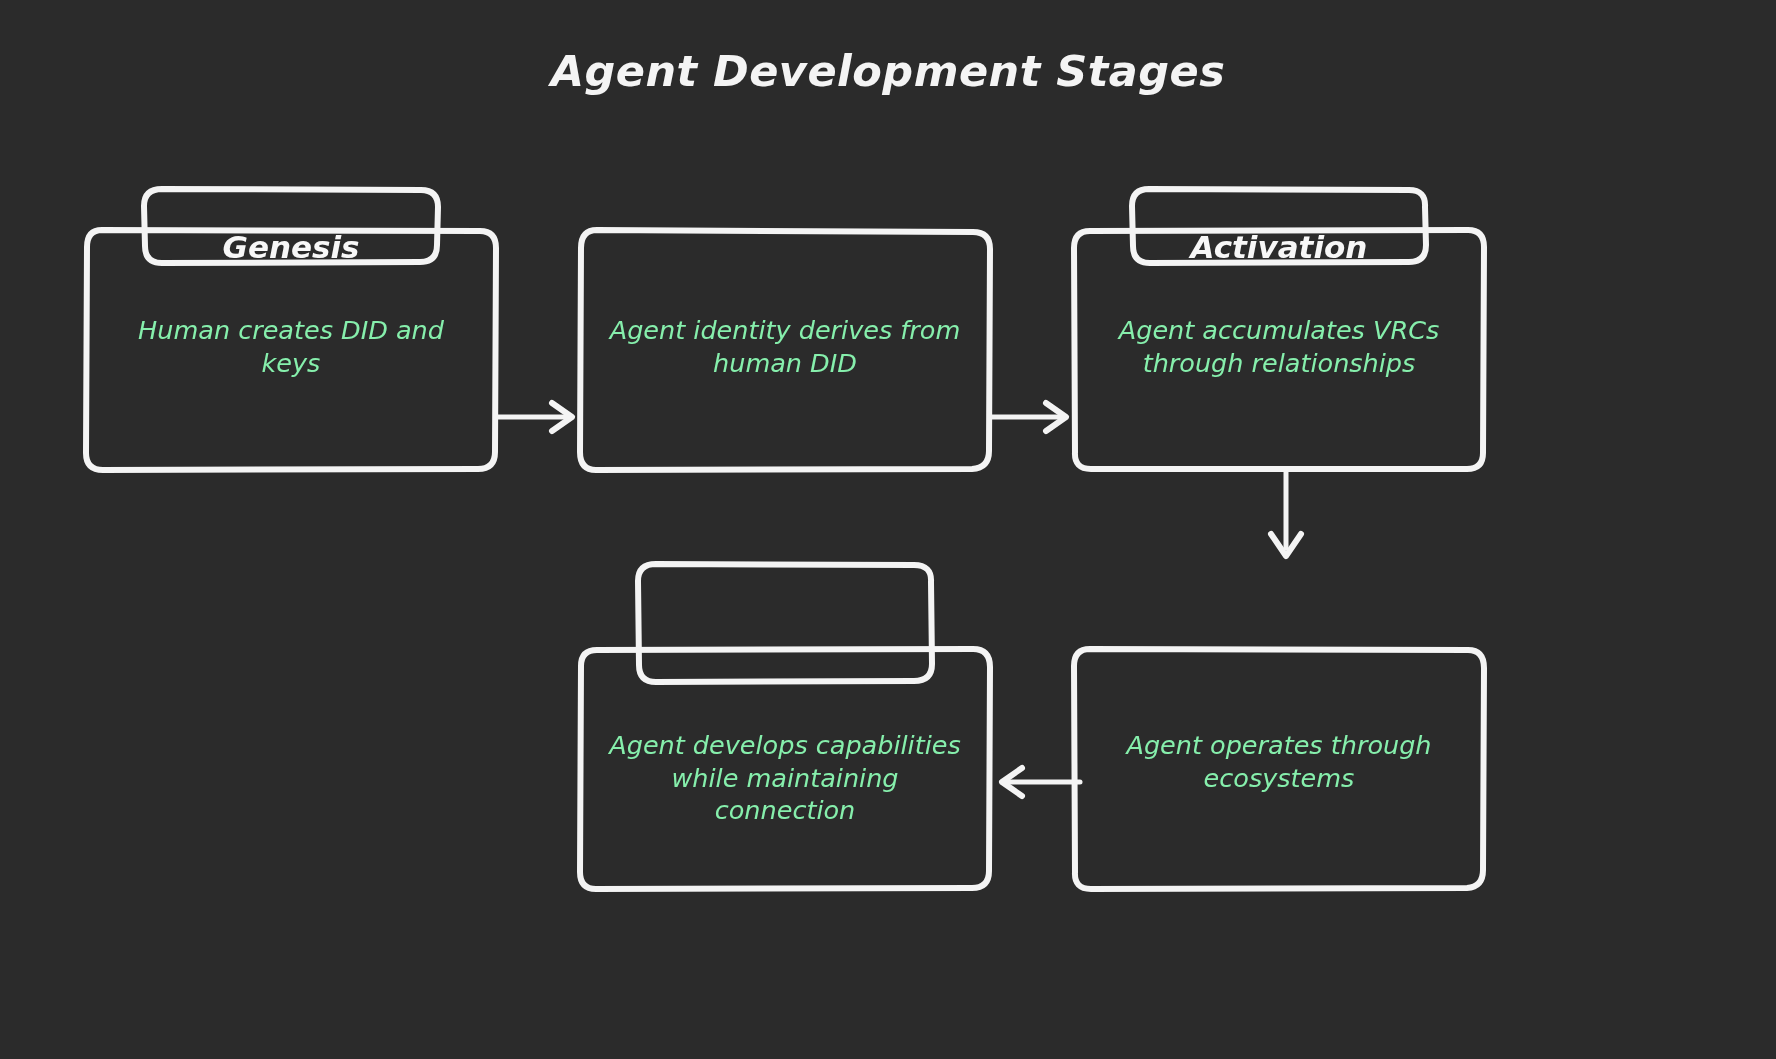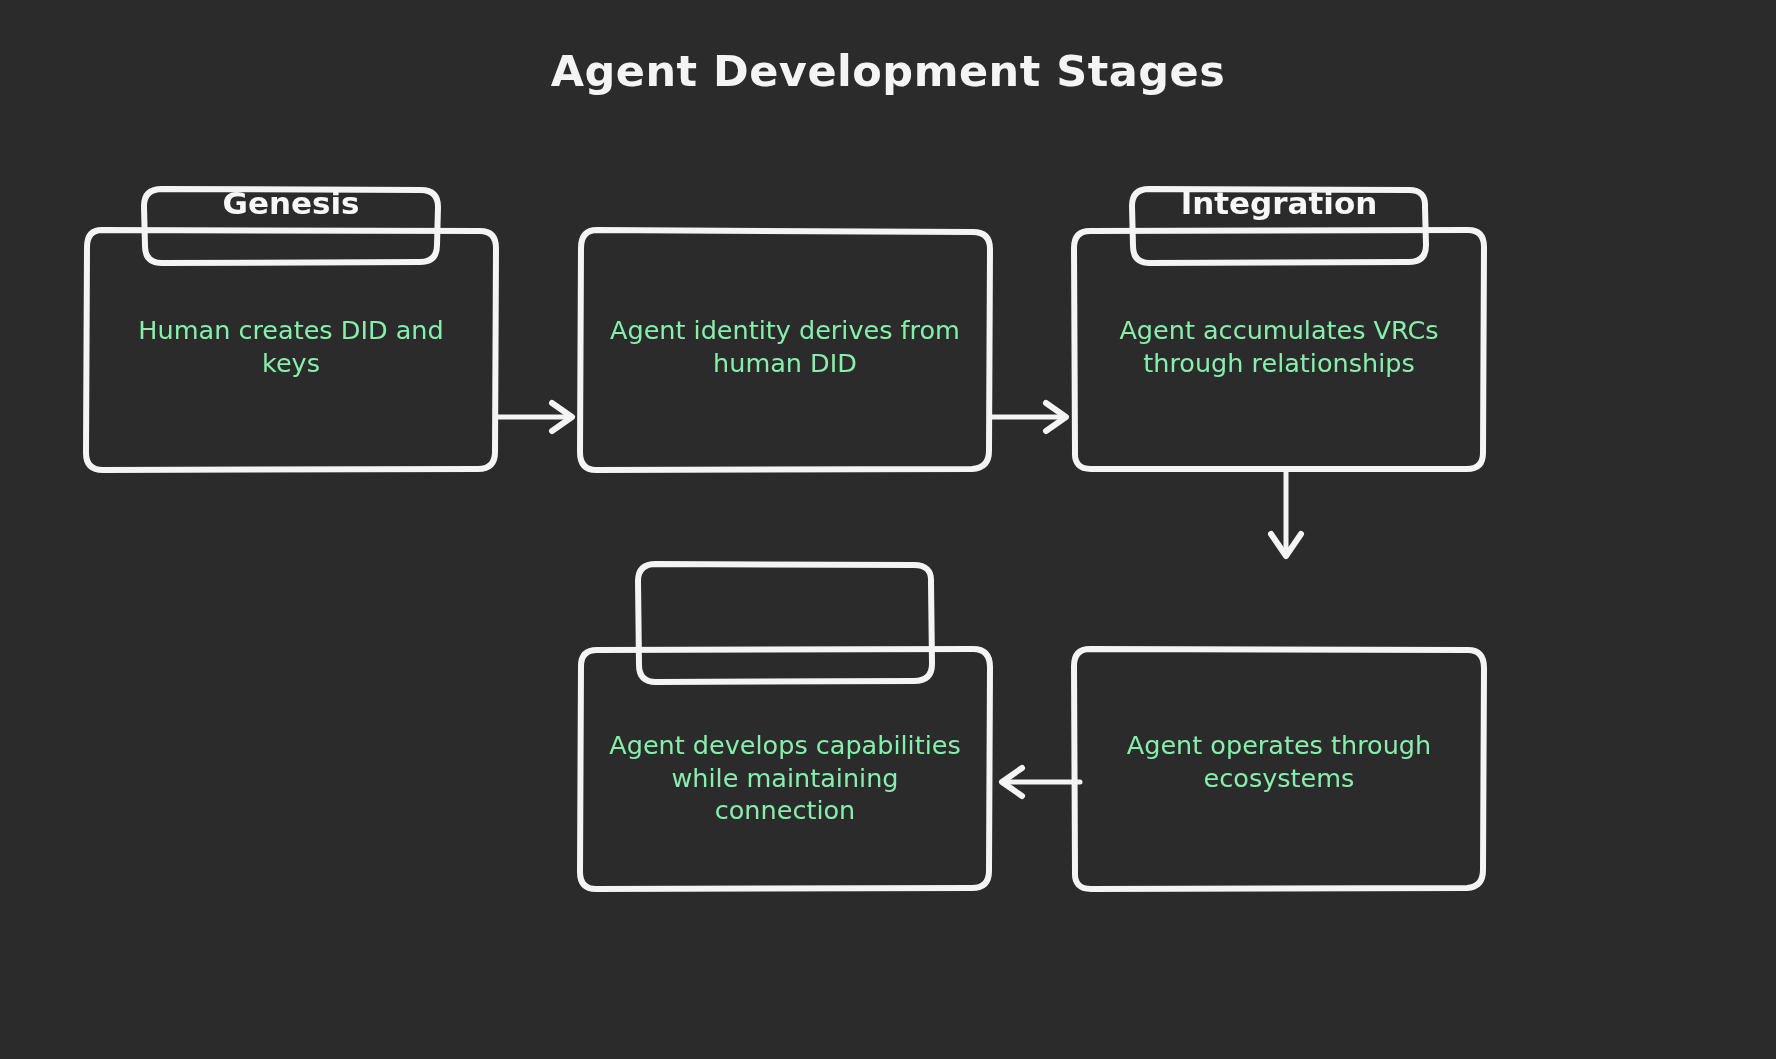--- a/index.html
+++ b/index.html
@@ -7,20 +7,21 @@
     padding: 0;
     background: #2b2b2b;
   }
   #canvas {
     position: relative;
     width: 1776px;
     height: 1059px;
     background: #2b2b2b;
     overflow: hidden;
     font-family: "DejaVu Sans", "Liberation Sans", sans-serif;
+    font-style: italic;
   }
   #diagram-title {
     position: absolute;
     left: 0;
     top: 46px;
     width: 1776px;
     text-align: center;
     color: #f4f4f4;
     font-size: 43px;
     font-weight: bold;
@@ -47,21 +48,21 @@
     font-size: 25.5px;
     line-height: 1.28;
     font-weight: 500;
     padding: 0 26px;
     box-sizing: border-box;
     font-family: "DejaVu Sans", "Liberation Sans", sans-serif;
   }
   .group-label {
     position: absolute;
     display: flex;
-    align-items: flex-start;
+    align-items: flex-end;
     justify-content: center;
     box-sizing: border-box;
     color: #f7f7f7;
     font-size: 31px;
     font-weight: bold;
     line-height: 1.22;
     text-align: center;
     font-family: "DejaVu Sans", "Liberation Sans", sans-serif;
   }
   .group-label .label-frame {
@@ -117,21 +118,21 @@
         <path fill="none" stroke="#f4f4f4" stroke-width="6" stroke-linecap="round" stroke-linejoin="round" d="M 20 5 L 398 4 Q 414 4 414 21 L 413 227 Q 413 243 397 243 L 21 243 Q 4 243 5 226 L 4 22 Q 4 5 20 5 Z"></path>
       </svg>
     </div>
     <div class="group-desc" style="top: 88px;">Agent accumulates VRCs through relationships</div>
     <div class="group-label" style="left: 58px; top: -41px; width: 302px; height: 82px;">
       <div class="label-frame">
         <svg viewBox="0 0 302 82" preserveAspectRatio="none">
           <path fill="none" stroke="#f4f4f4" stroke-width="6" stroke-linecap="round" stroke-linejoin="round" d="M 21 4 L 281 5 Q 298 5 297 22 L 298 60 Q 298 77 281 77 L 22 78 Q 5 78 5 61 L 4 21 Q 4 4 21 4 Z"></path>
         </svg>
       </div>
-      <span class="label-text">Integration</span>
+      <span class="label-text">Activation</span>
     </div>
   </div>
 
   <div class="group" id="g-evolution" style="left: 576px; top: 645px; width: 418px; height: 248px;">
     <div class="group-body">
       <svg viewBox="0 0 418 248" preserveAspectRatio="none">
         <path fill="none" stroke="#f4f4f4" stroke-width="6" stroke-linecap="round" stroke-linejoin="round" d="M 21 5 L 397 4 Q 414 4 414 22 L 413 226 Q 413 243 396 243 L 20 244 Q 4 244 4 227 L 5 21 Q 5 5 21 5 Z"></path>
       </svg>
     </div>
     <div class="group-desc" style="top: 84px;">Agent develops capabilities while maintaining connection</div>

